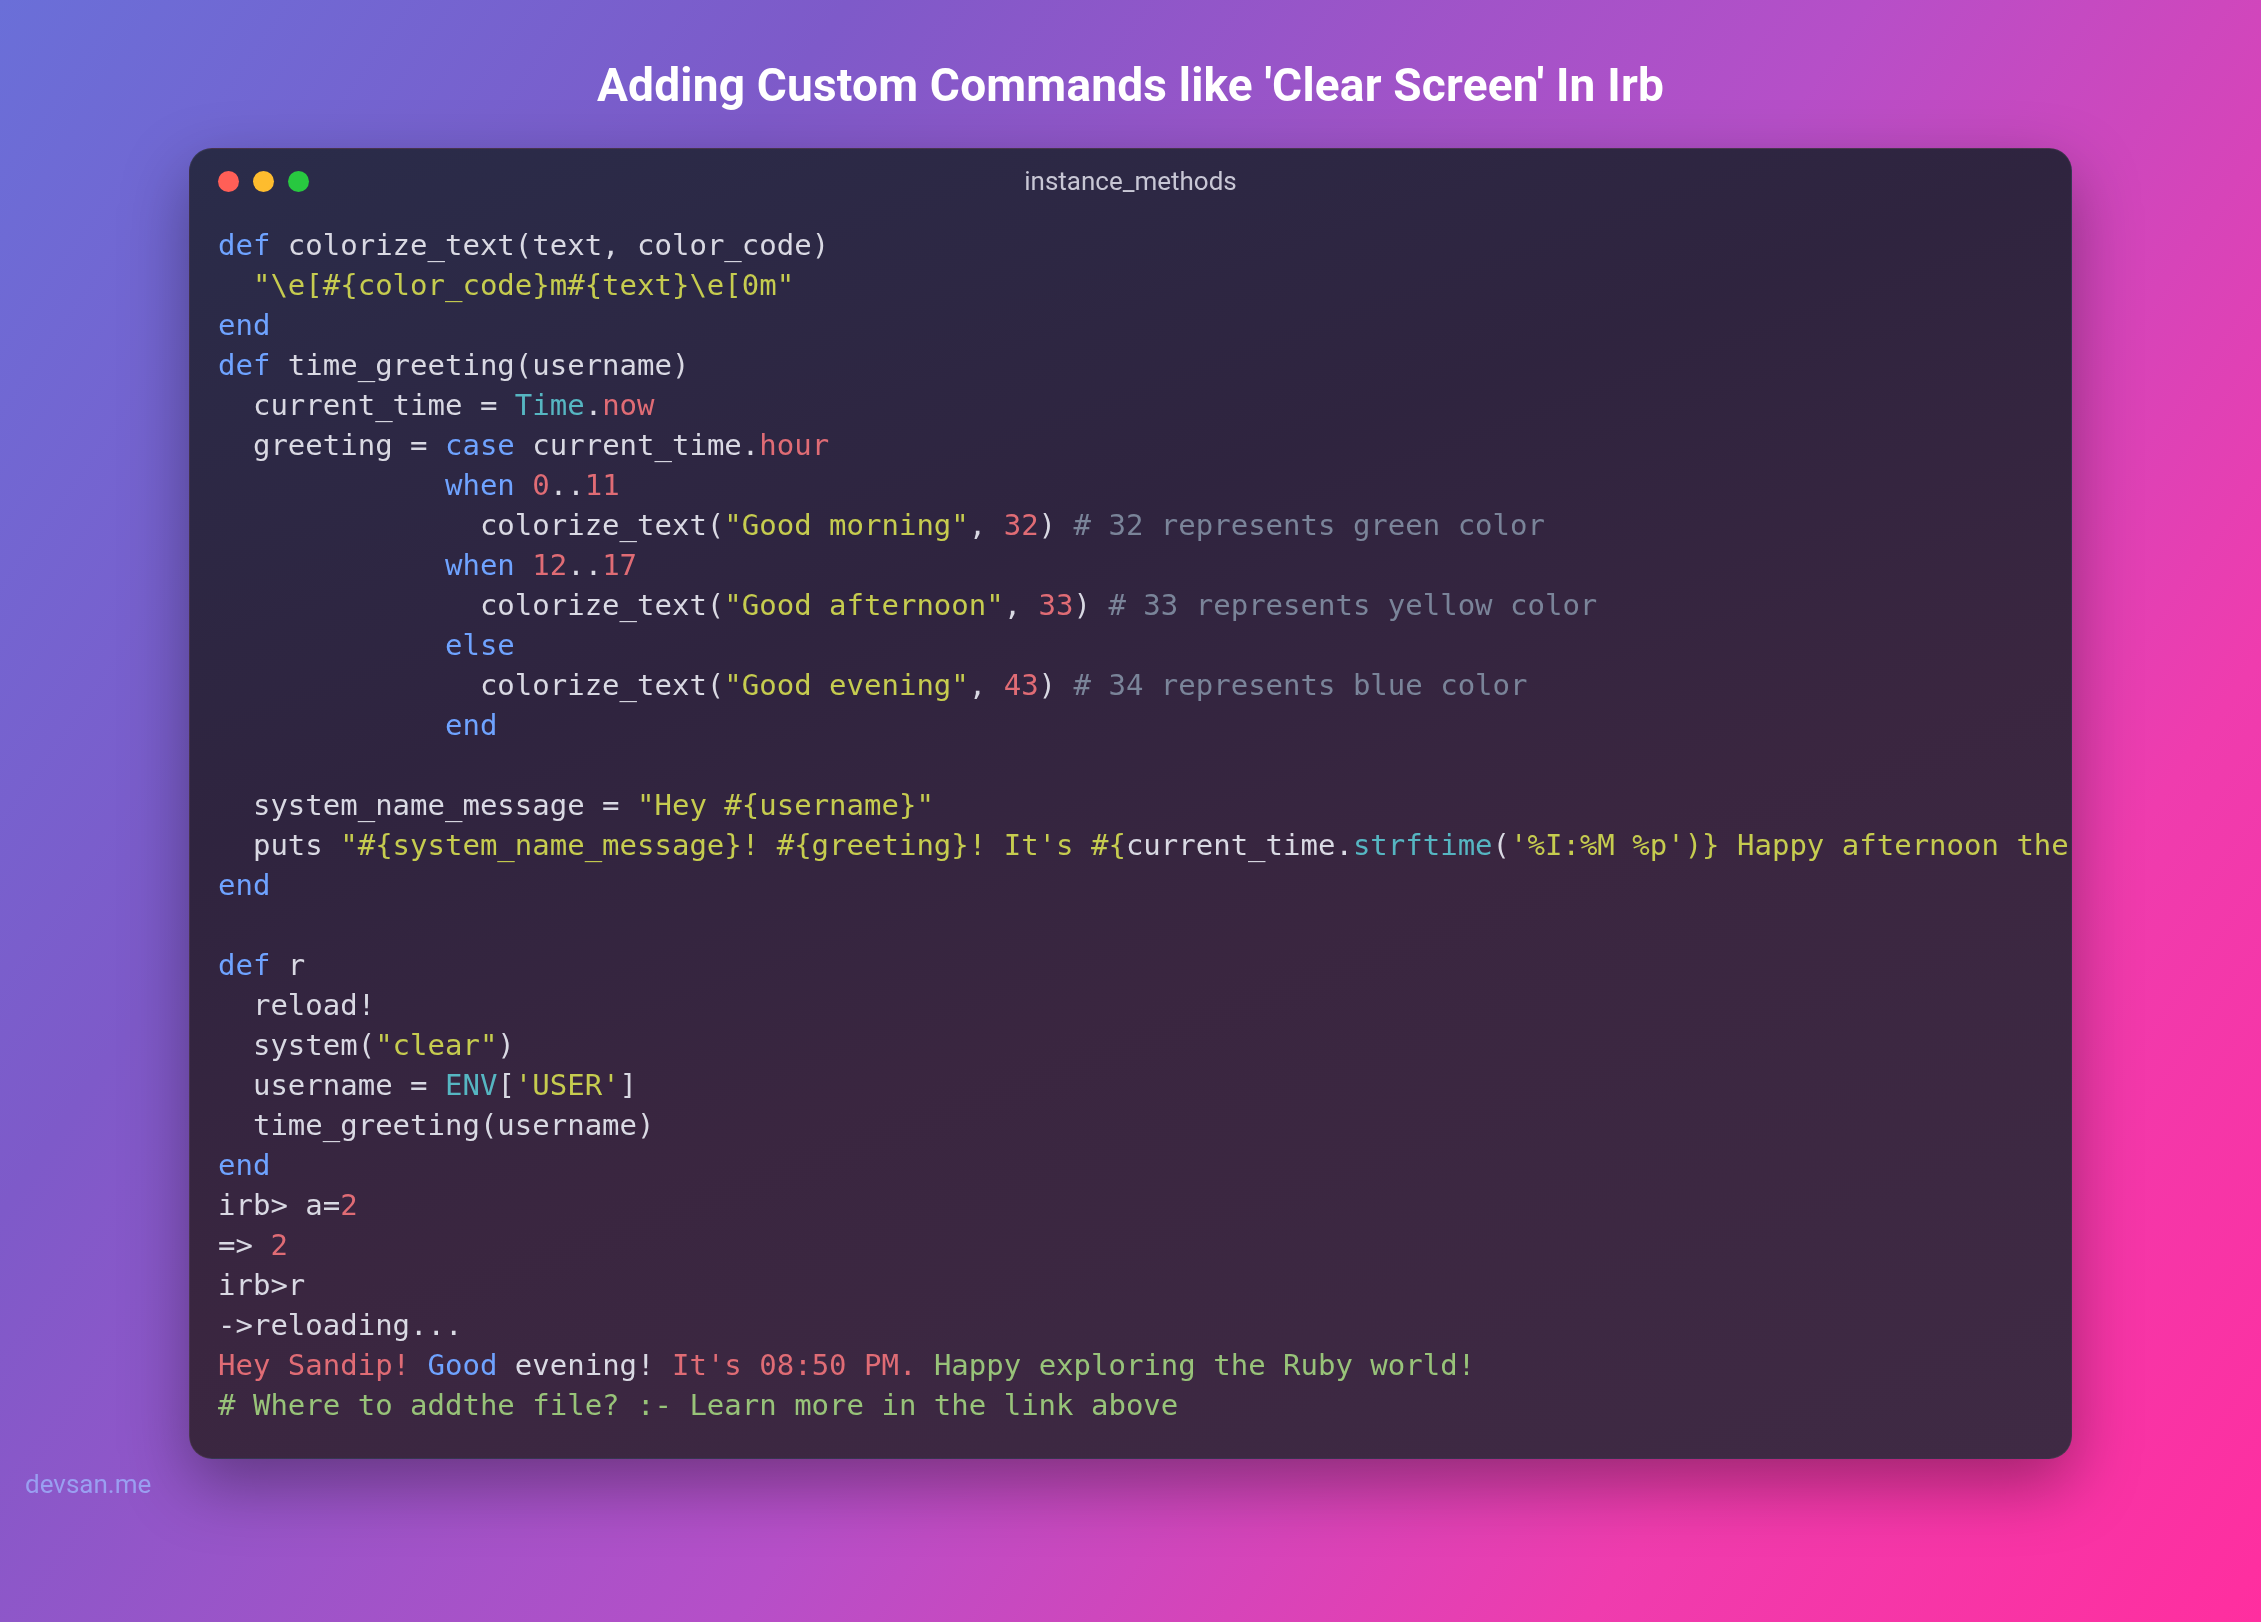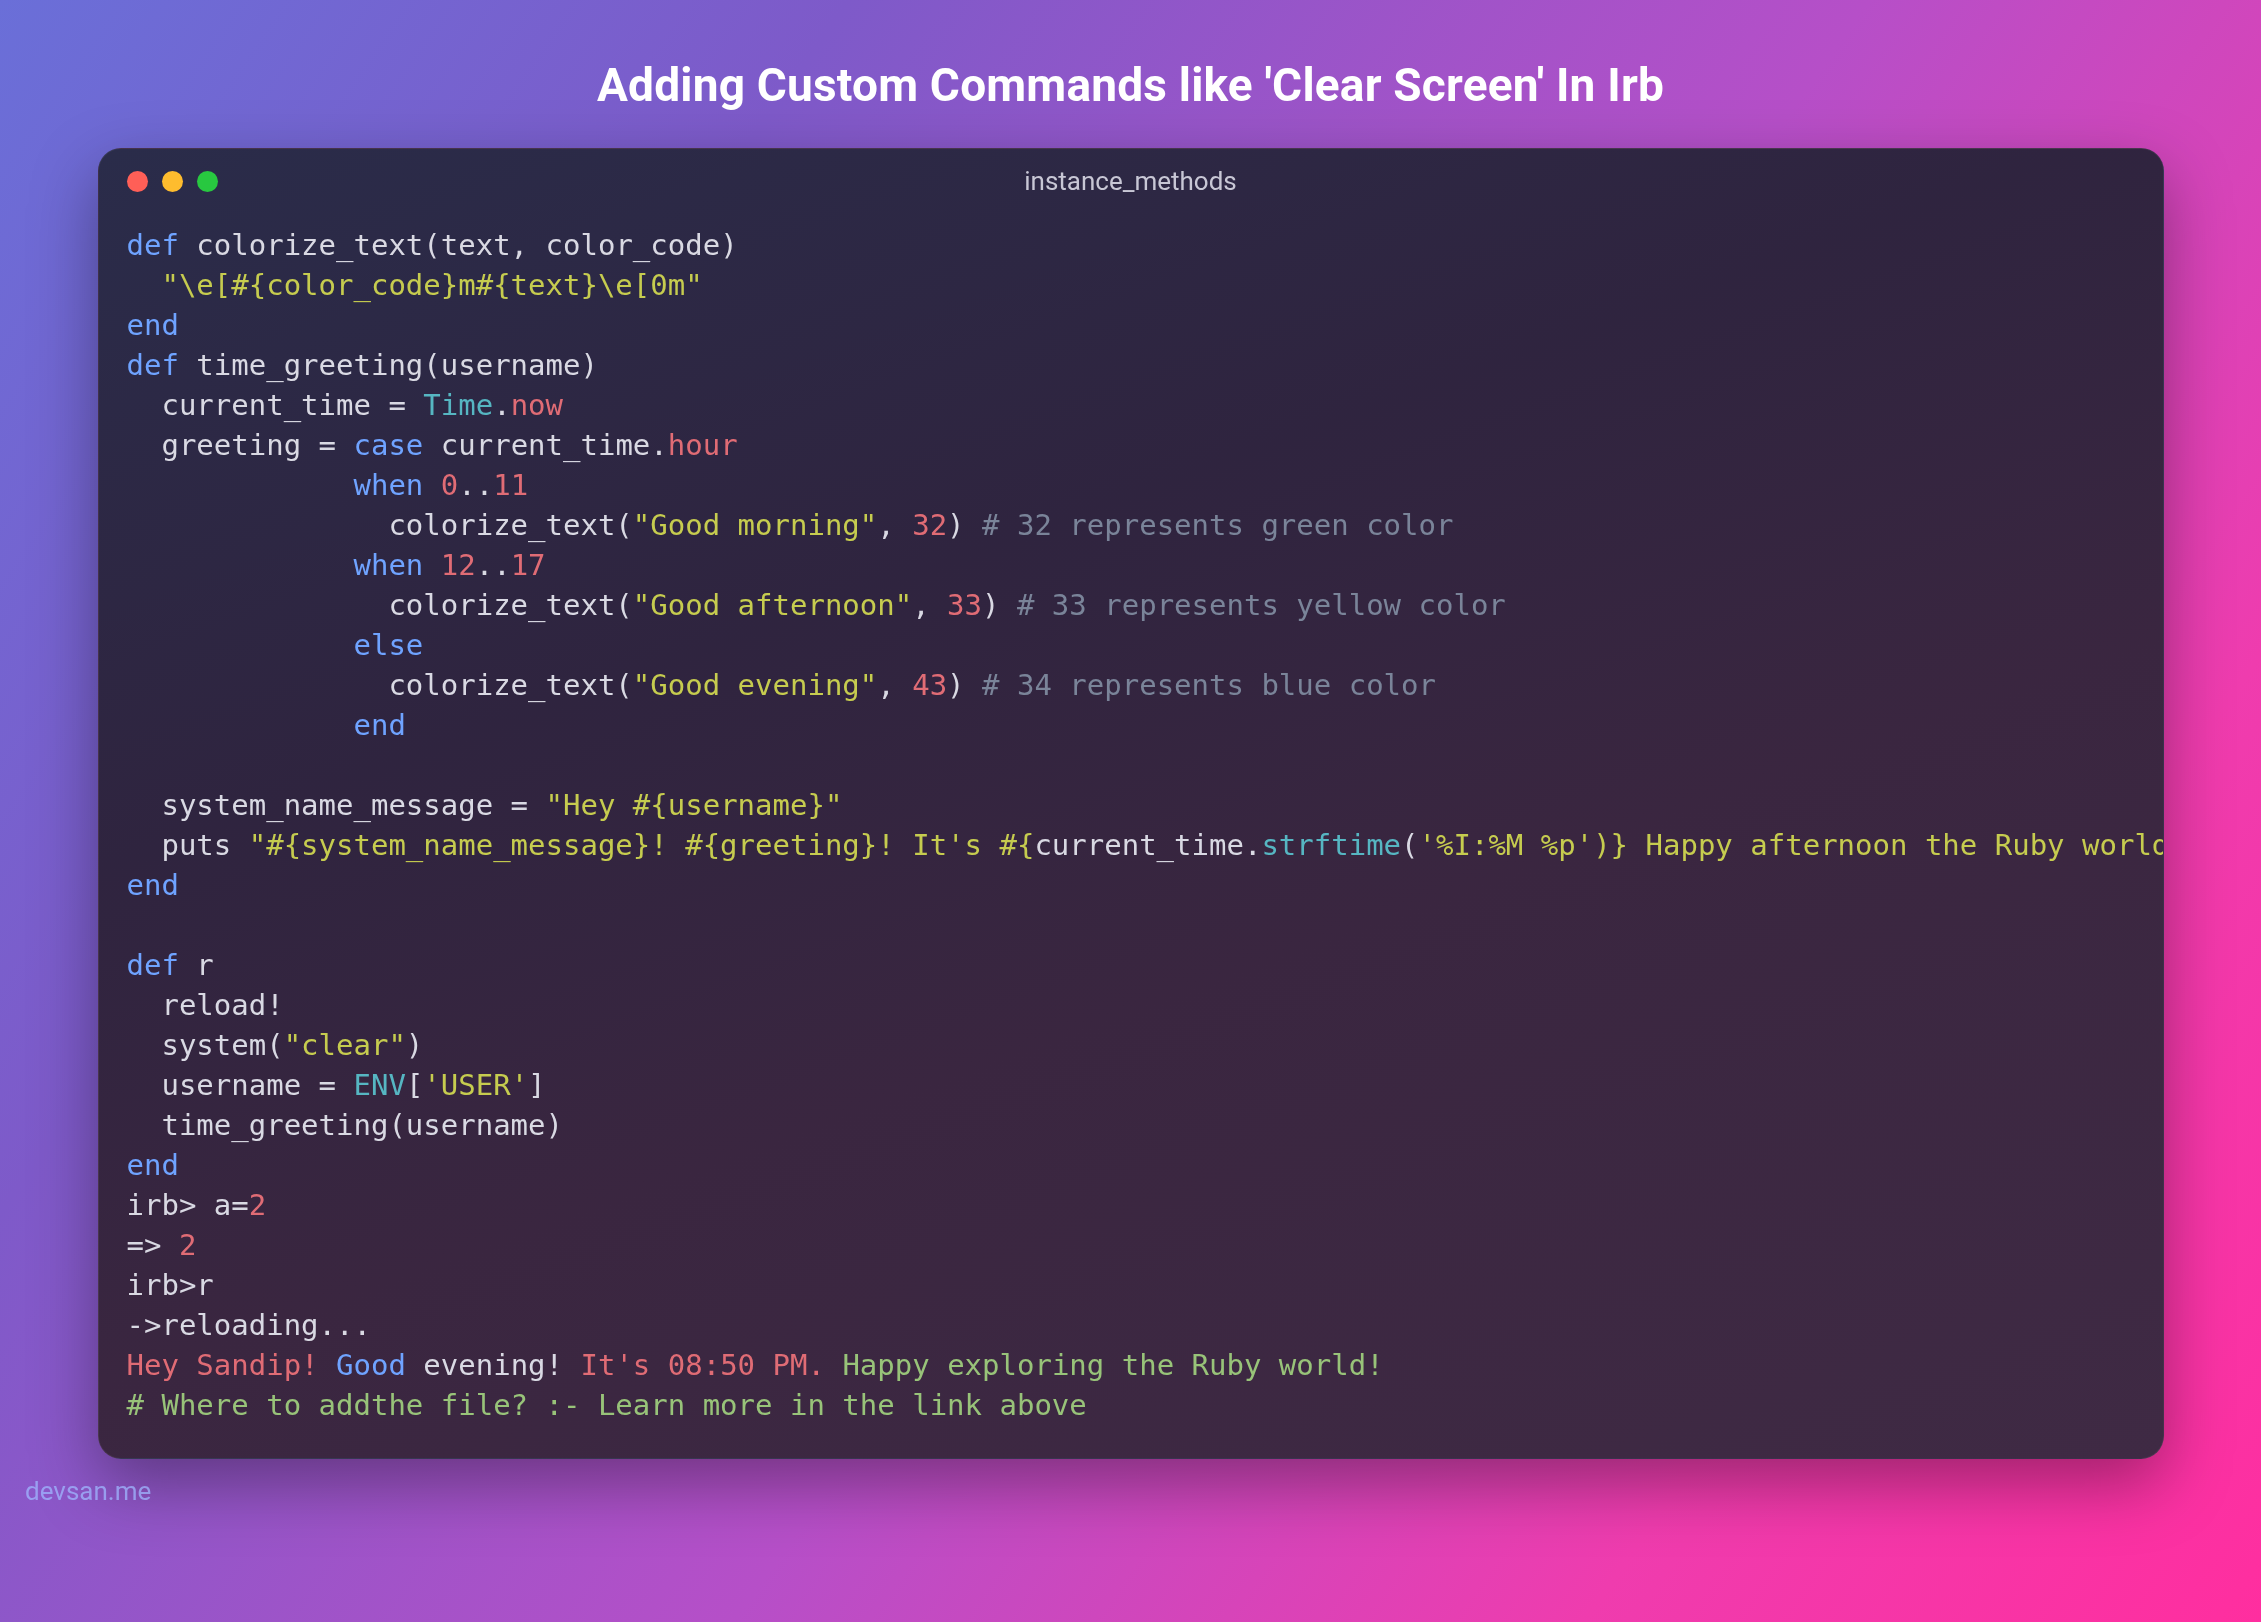--- a/index.html
+++ b/index.html
@@ -15,21 +15,21 @@
   }
   .title {
     color: #ffffff;
     font-size: 46px;
     font-weight: 700;
     text-align: center;
     margin-bottom: 36px;
     letter-spacing: 0.2px;
   }
   .window {
-    width: 2066px;
+    width: 1883px;
     background: linear-gradient(160deg, #2a2c4a 0%, #2f243f 35%, #3a2640 60%, #3f2a44 100%);
     border-radius: 23px;
     box-shadow: 0 25px 66px rgba(0,0,0,0.35);
     overflow: hidden;
     border: 0.8px solid rgba(255,255,255,0.06);
   }
   .titlebar {
     display: flex;
     align-items: center;
     padding: 21.6px 28px 8.3px 28px;
@@ -70,21 +70,21 @@
   .cmt { color: #7a8499; }
   .irbp { color: #d9d9e3; }
   .out-red { color: #e06c75; }
   .out-blue { color: #6fa3ff; text-align: center; }
   .out-grn { color: #98c379; }
   .footer {
     color: #9fb7ff;
     font-size: 26px;
     align-self: flex-start;
     margin-left: 25px;
-    margin-top: 17px;
+    margin-top: 10px;
     opacity: 0.75;
   }
 </style>
 </head>
 <body>
 
 <div class="title">Adding Custom Commands like 'Clear Screen' In Irb</div>
 
 <div class="window">
   <div class="titlebar">

